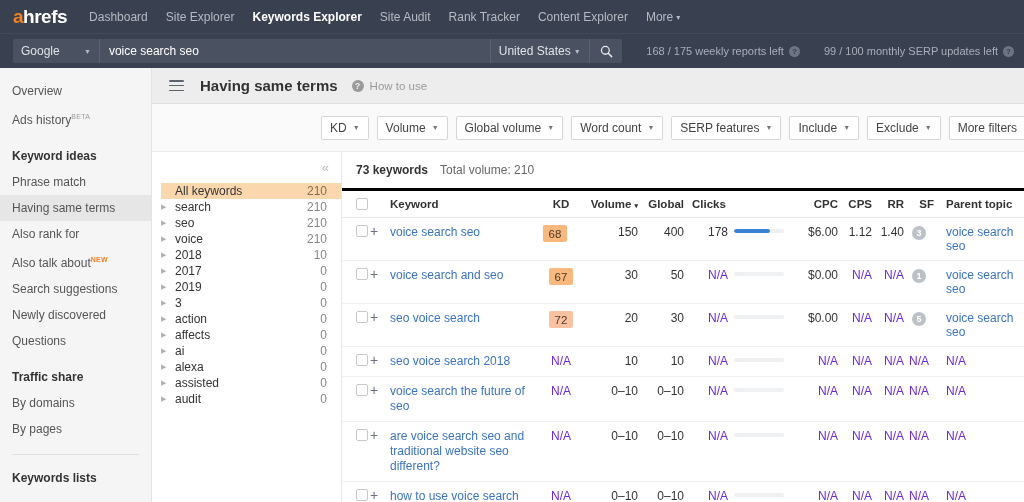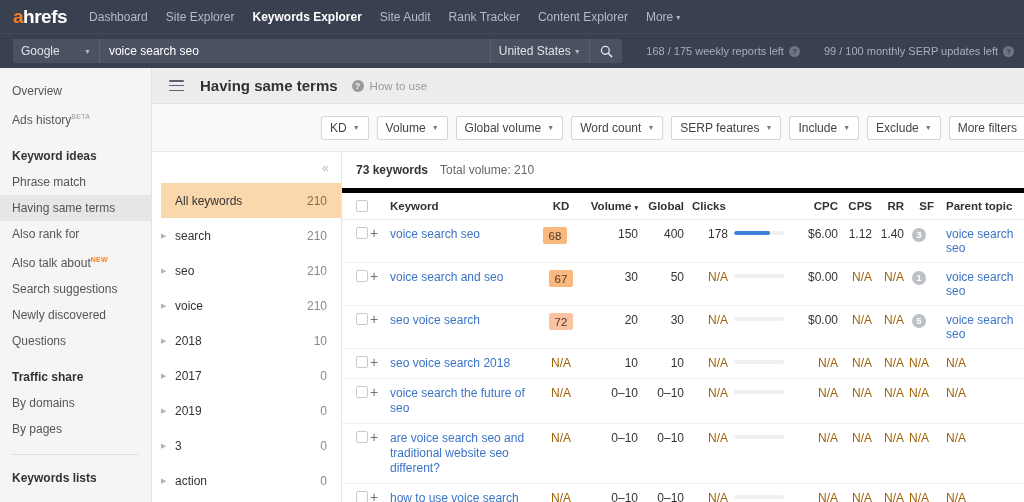--- a/index.html
+++ b/index.html
@@ -235,21 +235,21 @@
   .collapse {
     margin-left: auto;
     margin-right: 12px;
     color: #bbb;
     font-size: 13px;
     cursor: pointer;
   }
   .term-row {
     display: flex;
     align-items: center;
-    height: 35px;
+    height: 16px;
     font-size: 12px;
     color: #333;
     padding-right: 14px;
     cursor: pointer;
   }
   .term-row.sel { background: #fbd7ae; }
   .term-row .tri {
     width: 14px;
     font-size: 7px;
     color: #b3b3b3;
@@ -272,21 +272,21 @@
   .table-summary .kwcount { font-weight: bold; color: #333; margin-right: 12px; }
   .table-summary .totvol { color: #666; }
 
   table { border-collapse: collapse; width: 100%; table-layout: fixed; font-size: 12px; }
   thead th {
     font-size: 11.5px;
     font-weight: bold;
     color: #333;
     text-align: right;
     padding: 7px 0 7px 0;
-    border-top: 5px solid #000000;
+    border-top: 3px solid #000000;
     border-bottom: 1px solid #eaeaea;
     white-space: nowrap;
     background:#fff;
   }
   thead th.lft { text-align: left; }
   th .sortcaret { font-size: 7px; margin-left: 3px; color:#333; }
 
   .c-chk   { width: 28px; }
   .c-plus  { width: 20px; }
   .c-kw    { width: 150px; }
@@ -305,21 +305,21 @@
     padding: 7px 0 7px 0;
     border-bottom: 1px solid #f0f0f0;
     vertical-align: top;
     text-align: right;
     color: #333;
   }
   tbody td.lft { text-align: left; }
   tbody td.mid { text-align: center; }
   .kw-link { color: #3b73c4; cursor: pointer; line-height: 15px; display:block; padding-right:8px;}
   .pt-link { color: #3b73c4; cursor: pointer; padding-left: 12px; display:block; }
-  .na { color: #a16207; }
+  .na { color: #6d28d9; }
 
   .chkbox {
     width: 12px; height: 12px;
     border: 1px solid #c9c9c9;
     border-radius: 2px;
     background: #fff;
     display: inline-block;
     cursor: pointer;
     vertical-align: top;
   }

